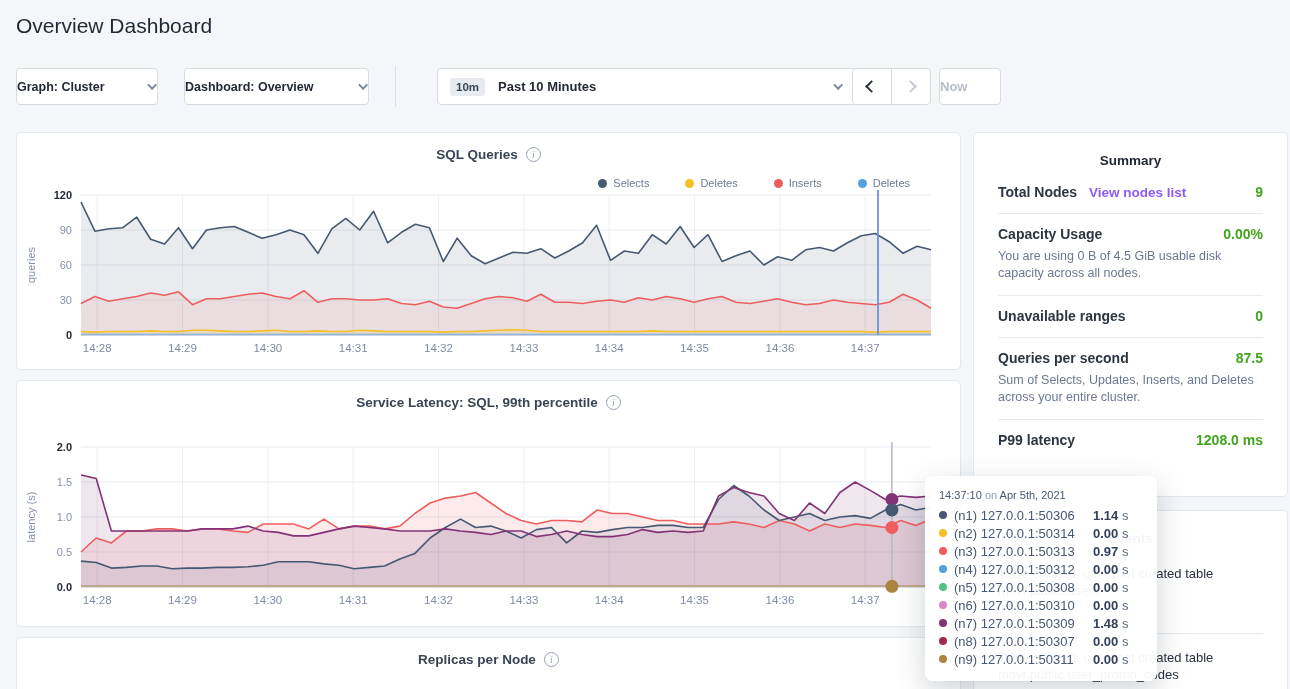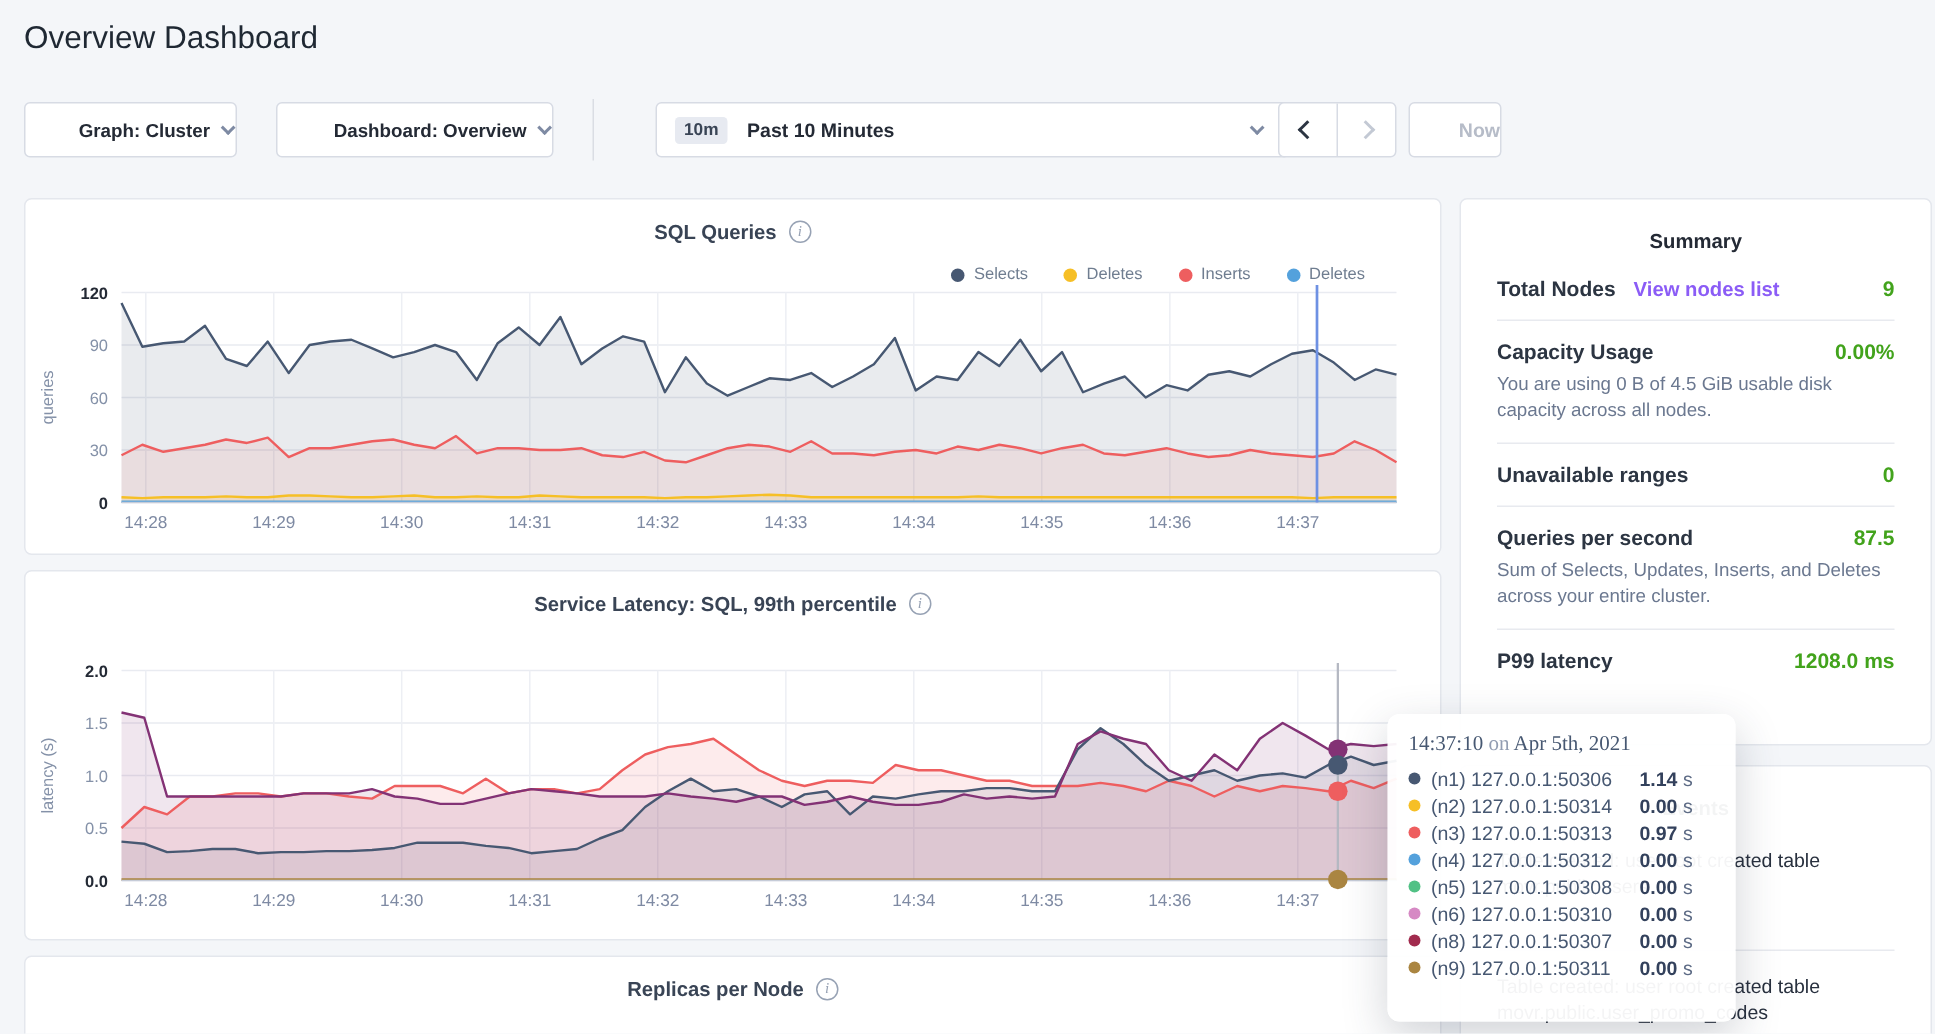--- a/index.html
+++ b/index.html
@@ -12,21 +12,21 @@
     overflow: hidden;
   }
   .page-title {
     position: absolute; left: 16px; top: 14px;
     font-size: 21px; font-weight: 500; color: #1f2833;
   }
   
   .btn {
     position: absolute; top: 68px; height: 37px;
     background: #fff; border: 1px solid #d7dbe4; border-radius: 4px;
-    display: flex; align-items: center; justify-content: flex-end;
+    display: flex; align-items: center; justify-content: space-between;
     font-size: 12.5px; font-weight: 700; color: #242a35; cursor: pointer;
   }
   .chev { width: 7px; height: 7px; border-left: 2px solid #7e8aa3; border-bottom: 2px solid #7e8aa3; display:inline-block; }
   .chev-down  { transform: rotate(-45deg) translateY(-2px); }
   .chev-left  { transform: rotate(45deg); border-color:#2c3542; width:9px;height:9px;border-width:2.5px;}
   .chev-right { transform: rotate(225deg); border-color:#c3c9d4; width:9px;height:9px;border-width:2.5px;}
   .dd-graph { left: 16px; width: 142px; gap: 10px; }
   .dd-dash  { left: 184px; width: 185px; gap: 10px; }
   .vdivider { position:absolute; left:395px; top:66px; width:1px; height:41px; background:#dadde4; }
   .timepicker { left: 437px; width: 423px; justify-content: flex-start; padding: 0 16px 0 12px; }
@@ -42,21 +42,21 @@
     position: absolute; background: #fff;
     border: 1px solid #e4e7ed; border-radius: 5px;
   }
   .card-title-row { display:flex; align-items:flex-end; justify-content:center; gap:8px; padding-top:14px; }
   .card-title { font-size: 13.5px; font-weight: 700; color: #394455; }
   .info-icon {
     width: 15px; height: 15px; border: 1px solid #97a2b4; border-radius: 50%;
     color: #97a2b4; font-size: 10px; line-height: 13px; text-align: center;
     font-family: "Liberation Serif", serif; font-style: italic; cursor: pointer; flex:none;
   }
-  .legend { position:absolute; top:44px; right:50px; display:flex; gap:24px; }
+  .legend { position:absolute; top:44px; right:50px; display:flex; gap:36px; }
   .legend-item { display:flex; align-items:center; gap:6px; font-size:11px; color:#6f7d90; cursor:pointer; }
   .ldot { width:9px; height:9px; border-radius:50%; flex:none; }
   .chart-svg { position:absolute; left:0; width:929px; height:168px; }
   #chart1 { top: 56px; }
   #chart2 { top: 60px; }
   .yt { font-size: 11px; fill: #8491a8; }
   .xt { font-size: 11.5px; fill: #7e8aa3; }
   .b  { font-weight: 700; fill: #242a35; }
   
   .side-card-title { text-align:center; font-size:13.5px; font-weight:700; color:#242a35; padding:20px 0 4px; }
@@ -73,21 +73,21 @@
   .event-item { padding: 15px 0 34px; border-bottom: 1px solid #e8eaef; }
   .event-item:last-child { border-bottom:none; padding-bottom: 8px; }
   .event-line { font-size:13px; color:#28303e; line-height:17px; }
   
   .tooltip {
     position:absolute; left:925px; top:476px; width:232px; height:205px;
     background: rgba(255,255,255,0.95); border-radius: 8px;
     box-shadow: 0 10px 30px rgba(45,55,75,0.22); z-index: 10;
     padding: 13px 14px;
   }
-  .tt-title { font-size:14px; color:#475872; margin-bottom:5px;font-family:Liberation Serif, serif; }
+  .tt-title { font-size:11px; color:#475872; margin-bottom:5px; }
   .tt-on { color:#929db2; }
   .tt-row { display:flex; align-items:center; gap:7px; height:18px; font-size:13px; color:#475872; }
   .tt-dot { width:8px; height:8px; border-radius:50%; flex:none; }
   .tt-val { margin-left:auto; width:50px; font-weight:700; color:#33415c; }
   .tt-val .unit { font-weight:400; color:#5d6b85; }
 </style>
 </head>
 <body>
 
 <h1 class="page-title">Overview Dashboard</h1>
@@ -334,20 +334,25 @@
      <span class="tt-dot" style="background:#51c185"></span>
      <span>(n5) 127.0.0.1:50308</span>
      <span class="tt-val">0.00 <span class="unit">s</span></span>
    </div>
       <div class="tt-row">
      <span class="tt-dot" style="background:#d689c4"></span>
      <span>(n6) 127.0.0.1:50310</span>
      <span class="tt-val">0.00 <span class="unit">s</span></span>
    </div>
       <div class="tt-row">
+     <span class="tt-dot" style="background:#833275"></span>
+     <span>(n7) 127.0.0.1:50309</span>
+     <span class="tt-val">1.48 <span class="unit">s</span></span>
+   </div>
+      <div class="tt-row">
      <span class="tt-dot" style="background:#a12b4e"></span>
      <span>(n8) 127.0.0.1:50307</span>
      <span class="tt-val">0.00 <span class="unit">s</span></span>
    </div>
       <div class="tt-row">
      <span class="tt-dot" style="background:#aa8541"></span>
      <span>(n9) 127.0.0.1:50311</span>
      <span class="tt-val">0.00 <span class="unit">s</span></span>
    </div>
     </div>

